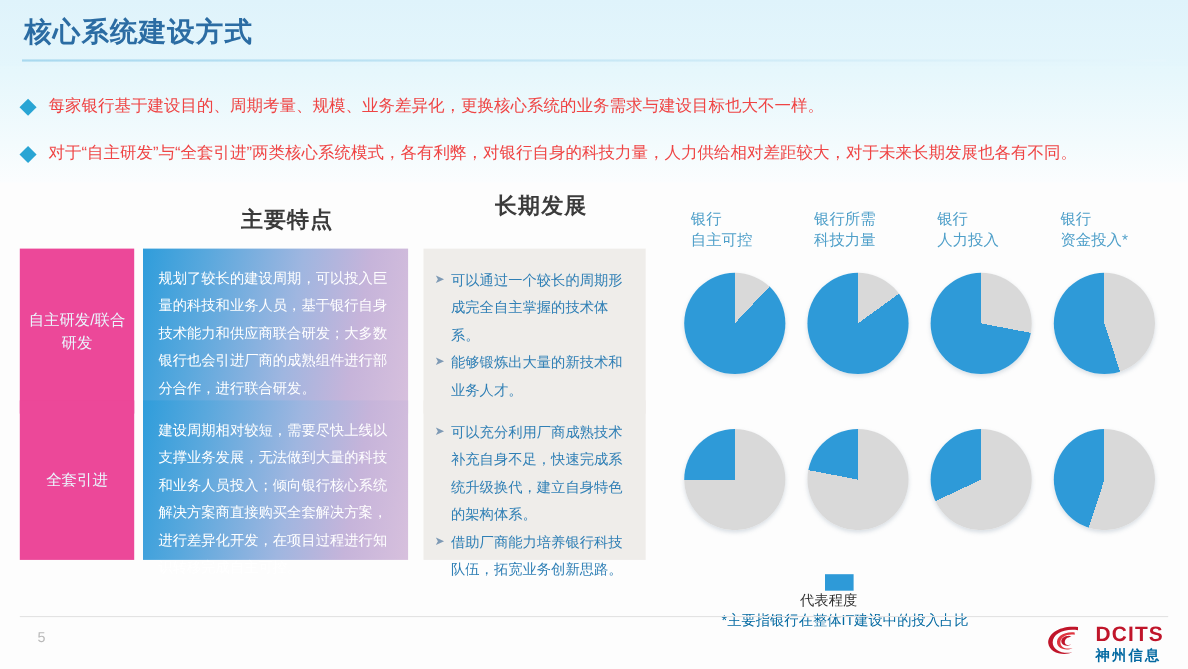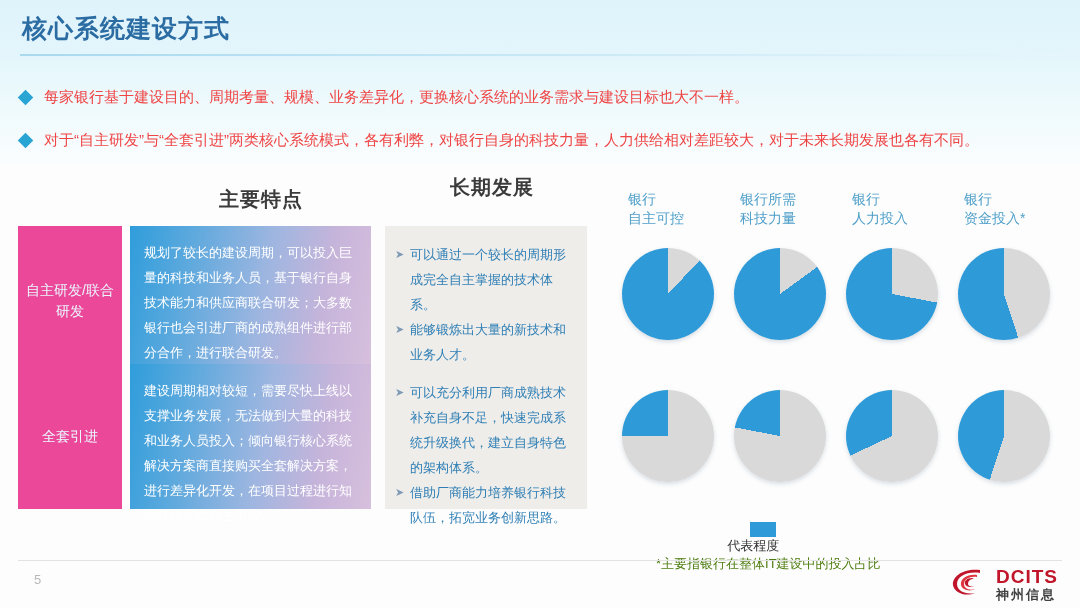--- a/index.html
+++ b/index.html
@@ -172,21 +172,21 @@
     font-size: 13px;
     color: #333333;
     flex-direction: column;
   }
   .legend-swatch {
     width: 26px; height: 15px;
     background: #2e9ad8;
     margin-right: 10px;
   }
   .legend-label { margin-right: 30px; }
-  .legend-note { color: #4d7c0f; }
+  .legend-note { color: #0369a1; }
   
   .footer-rule {
     position: absolute;
     left: 18px; top: 560px;
     width: 1044px; height: 1px;
     background: #e3e3e3;
   }
   .page-number {
     position: absolute;
     left: 34px; top: 572px;
@@ -203,21 +203,21 @@
   .logo-text-wrap { line-height: 1; }
   .logo-en {
     font-size: 19px;
     font-weight: bold;
     color: #c0152a;
     letter-spacing: 1px;
   }
   .logo-cn {
     font-size: 13px;
     font-weight: bold;
-    color: #404040;
+    color: #0369a1;
     letter-spacing: 2px;
     margin-top: 2px;
   }
 </style>
 </head>
 <body>
 
 <div class="slide">
 
   <div class="header-band"></div>

